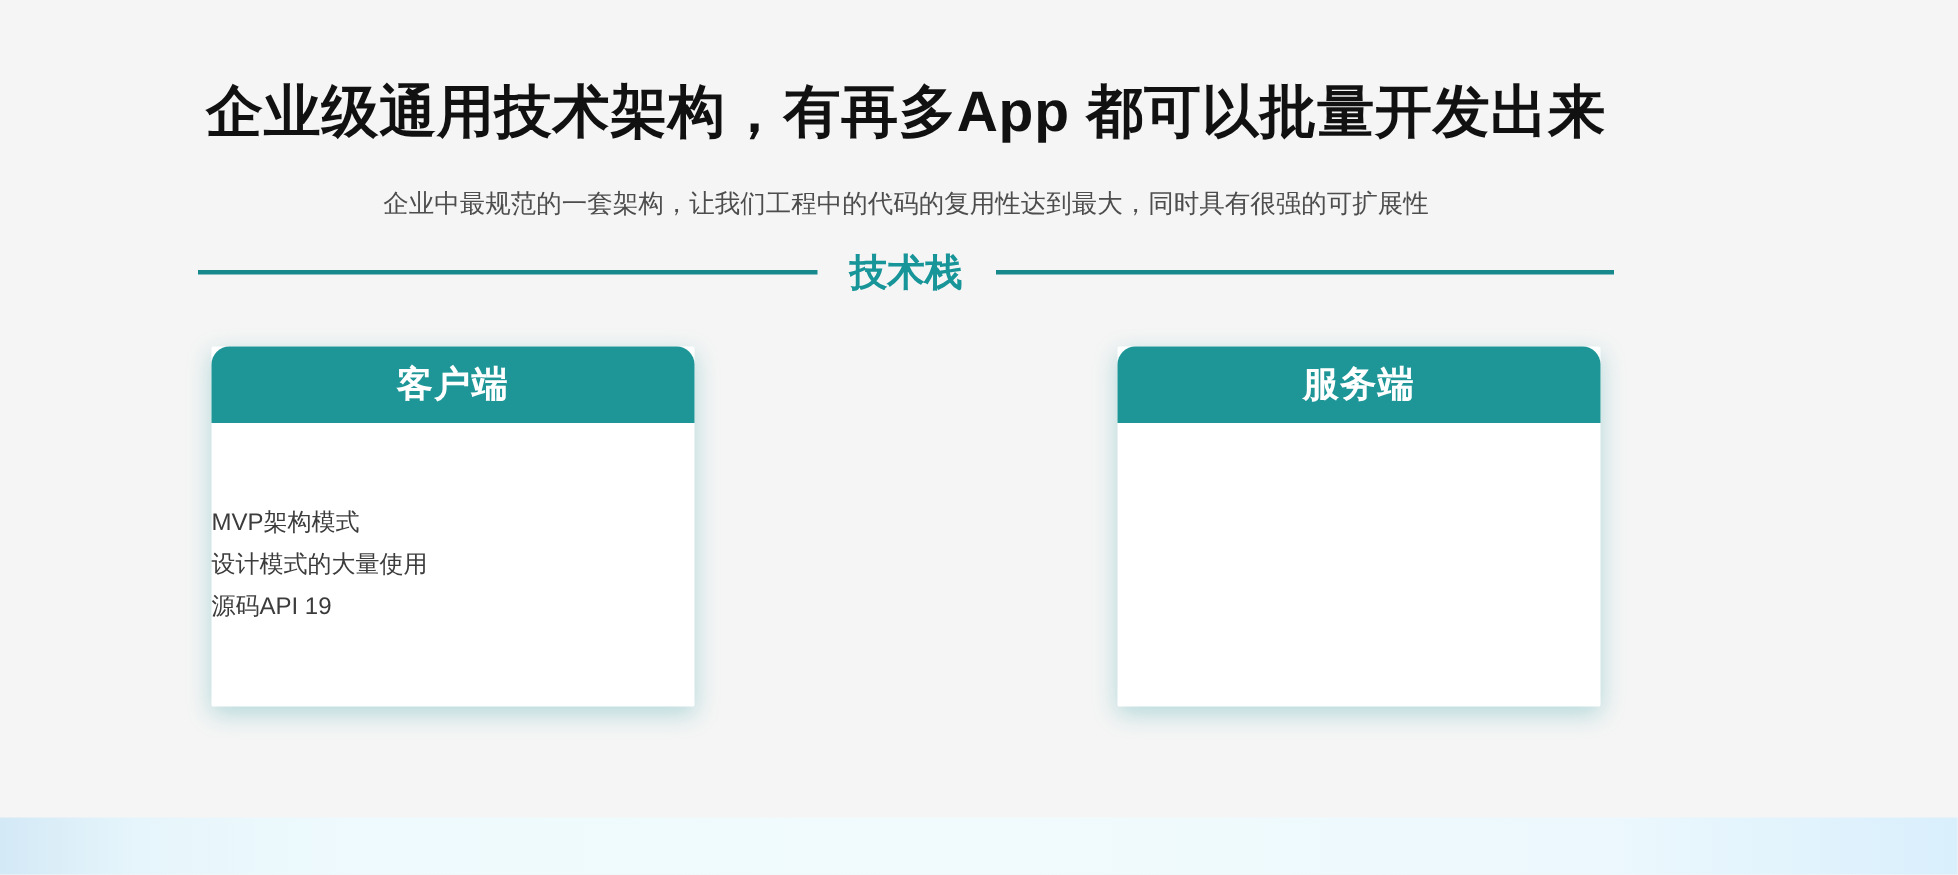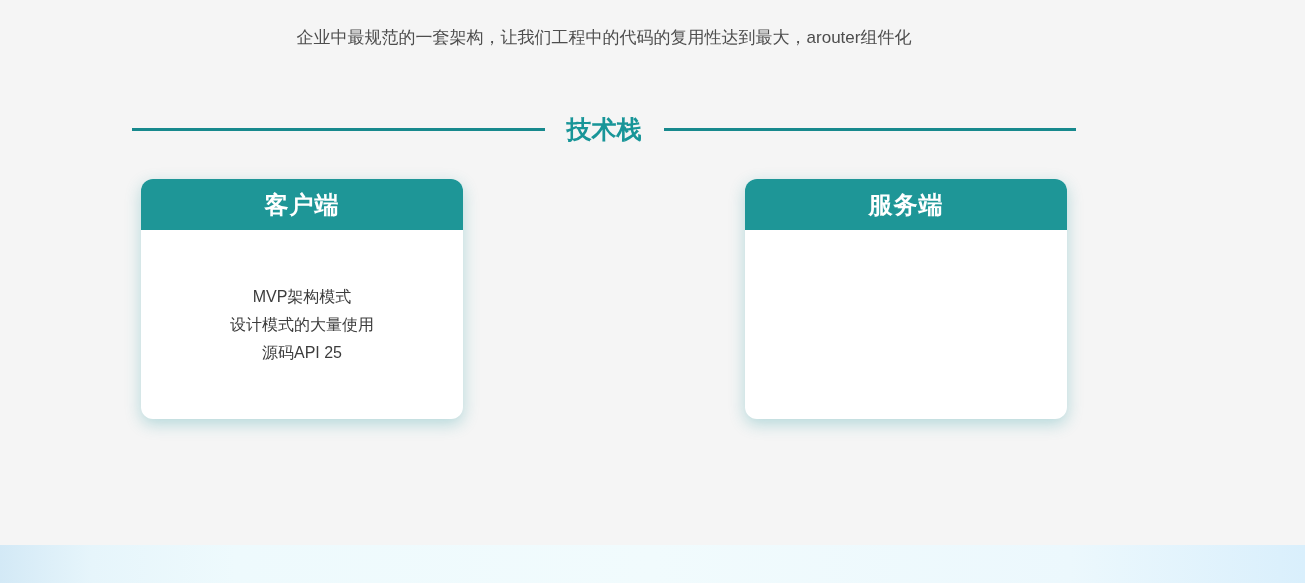--- a/index.html
+++ b/index.html
@@ -30,21 +30,21 @@
   }
   .page-subtitle {
     margin: 26px 0 0 0;
     font-size: 17px;
     line-height: 24px;
     color: #4d4d4d;
     text-align: center;
     white-space: nowrap;
   }
   .divider {
-    margin-top: 64px;
+    margin-top: 18px;
     height: 30px;
     display: flex;
     align-items: center;
   }
   .divider .line {
     flex: 1;
     height: 3px;
     background: #17898d;
   }
   .divider-label {
@@ -57,41 +57,41 @@
   .cards {
     margin-top: 35px;
     display: flex;
     justify-content: space-between;
     padding: 0 9px;
   }
   .card {
     width: 322px;
     height: 240px;
     background: #ffffff;
-    border-radius: 12px;
+    border-radius: 1px;
     box-shadow: 0 5px 16px rgba(30, 150, 155, 0.30);
     display: flex;
     flex-direction: column;
   }
   .card-header {
     height: 51px;
     background: #1e9697;
     border-radius: 12px 12px 0 0;
     color: #ffffff;
     font-size: 24px;
     font-weight: bold;
     text-align: center;
     line-height: 51px;
     letter-spacing: 1px;
   }
   .card-body {
     flex: 1;
     display: flex;
     flex-direction: column;
-    align-items: center;
+    align-items: flex-start;
     justify-content: center;
   }
   .card-item {
     font-size: 16px;
     line-height: 28px;
     color: #3c3c3c;
     text-align: center;
     white-space: nowrap;
   }
   .bottom-band {
@@ -107,37 +107,38 @@
       #f1fbfd 50%,
       #ecf8fd 82%,
       #d9effc 100%);
   }
 </style>
 </head>
 <body>
 
 <div class="content">
 
+  <h1 class="page-title">企业级通用技术架构，有再多App 都可以批量开发出来</h1>
 
-  <p class="page-subtitle">企业中最规范的一套架构，让我们工程中的代码的复用性达到最大，arouter组件化</p>
+  <p class="page-subtitle">企业中最规范的一套架构，让我们工程中的代码的复用性达到最大，同时具有很强的可扩展性</p>
 
   <div class="divider">
     <span class="line"></span>
     <span class="divider-label">技术栈</span>
     <span class="line"></span>
   </div>
 
   <div class="cards">
 
     <div class="card">
       <div class="card-header">客户端</div>
       <div class="card-body">
         <div class="card-item">MVP架构模式</div>
         <div class="card-item">设计模式的大量使用</div>
-        <div class="card-item">源码API 25</div>
+        <div class="card-item">源码API 19</div>
       </div>
     </div>
 
     <div class="card">
       <div class="card-header">服务端</div>
     </div>
 
   </div>
 </div>
 

